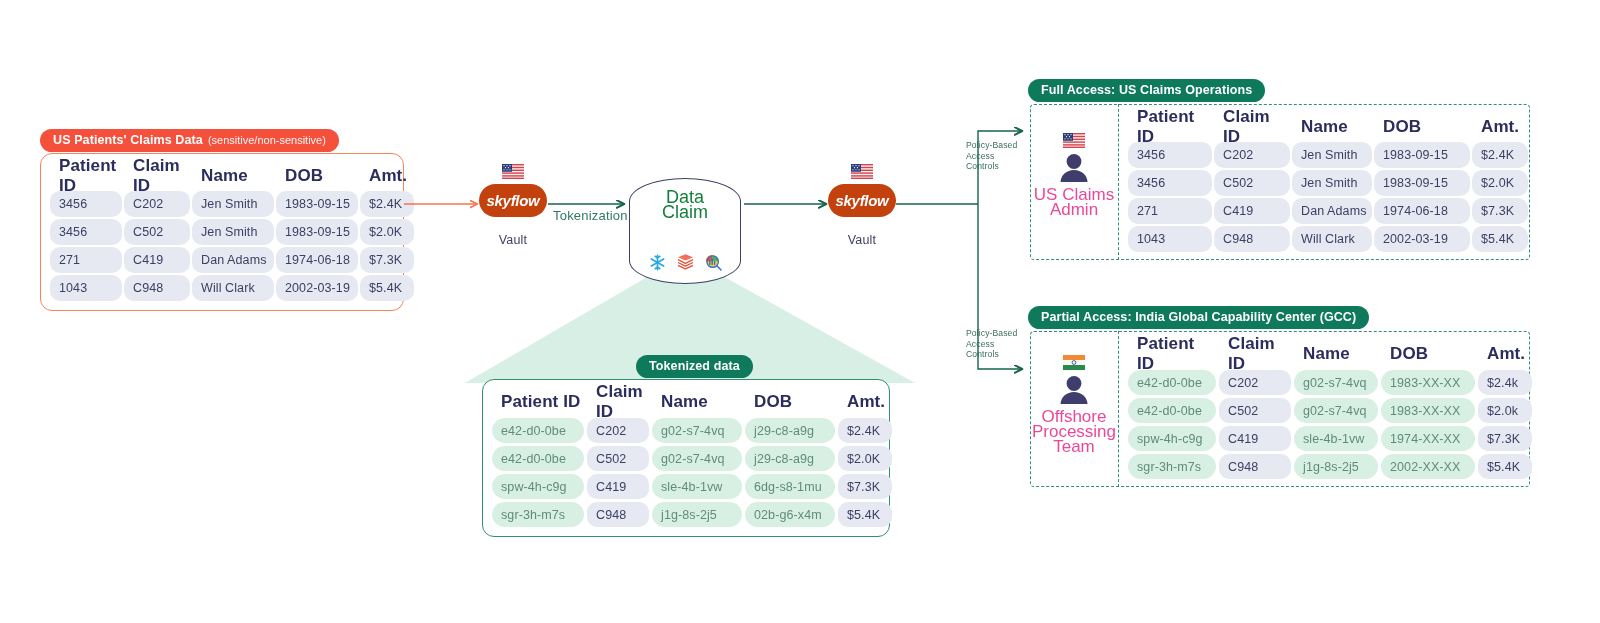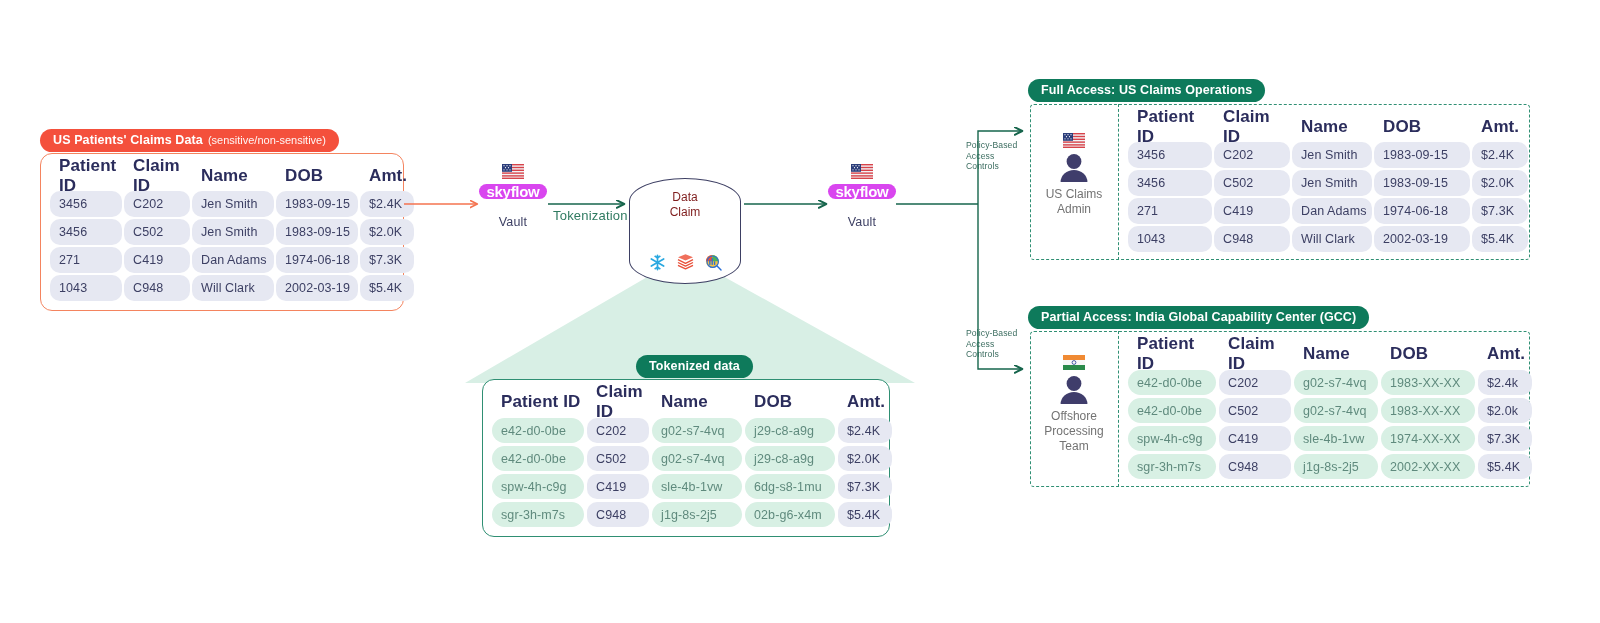--- a/index.html
+++ b/index.html
@@ -26,38 +26,38 @@
   .tbl{position:absolute;display:grid;}
   .th{font-size:17px;font-weight:bold;color:#2b2d5c;
       display:flex;align-items:center;padding-left:9px;letter-spacing:.1px;}
   .td{font-size:12.5px;color:#3c3f63;display:flex;align-items:center;
       padding-left:9px;letter-spacing:.1px;}
   .cell-plain{background:#e6e8f2;border-radius:10px;}
   .cell-token{background:#d8f0e4;border-radius:999px;color:#5f8a7d;}
 
   
   .vault{position:absolute;text-align:center;}
-  .vault .pill{width:68px;height:15px;border-radius:999px;background:#d946ef;
-    color:#fff;font-weight:bold;font-size:15px;
+  .vault .pill{width:68px;height:33px;border-radius:999px;background:#c2410c;
+    color:#fff;font-style:italic;font-weight:bold;font-size:15px;
     display:flex;align-items:center;justify-content:center;letter-spacing:-.3px;}
   .vault .cap{font-size:12.5px;color:#3c3f63;margin-top:16px;letter-spacing:.2px;}
   .flag{width:22px;height:15px;margin:0 auto 5px;display:block;}
 
   
   .store{position:absolute;left:629px;top:178px;width:112px;height:106px;}
   .store .body{position:absolute;inset:0;border:1.6px solid #3d3f63;
     border-radius:50% / 22%;background:#fff;}
   .store .label{position:absolute;top:12px;left:0;right:0;text-align:center;
-    font-size:12px;line-height:15px;color:#7f1d1d;}
+    font-size:18px;line-height:15px;color:#15803d;}
   .store .icons{position:absolute;bottom:12px;left:0;right:0;
     display:flex;justify-content:center;gap:9px;align-items:center;}
 
   
   .persona{position:absolute;text-align:center;width:86px;}
-  .persona .name{font-size:12px;line-height:15px;color:#737373;margin-top:4px;}
+  .persona .name{font-size:17px;line-height:15px;color:#ec4899;margin-top:4px;}
   .avatar{width:34px;height:30px;margin:0 auto 2px;display:block;}
 
   .pbac{position:absolute;font-size:8.6px;line-height:10.5px;color:#3c6d60;
         width:62px;letter-spacing:.1px;}
   .tok-label{position:absolute;font-size:13px;color:#2f7a60;letter-spacing:.2px;}
   svg{display:block;overflow:visible;}
 </style>
 </head>
 <body>
 

